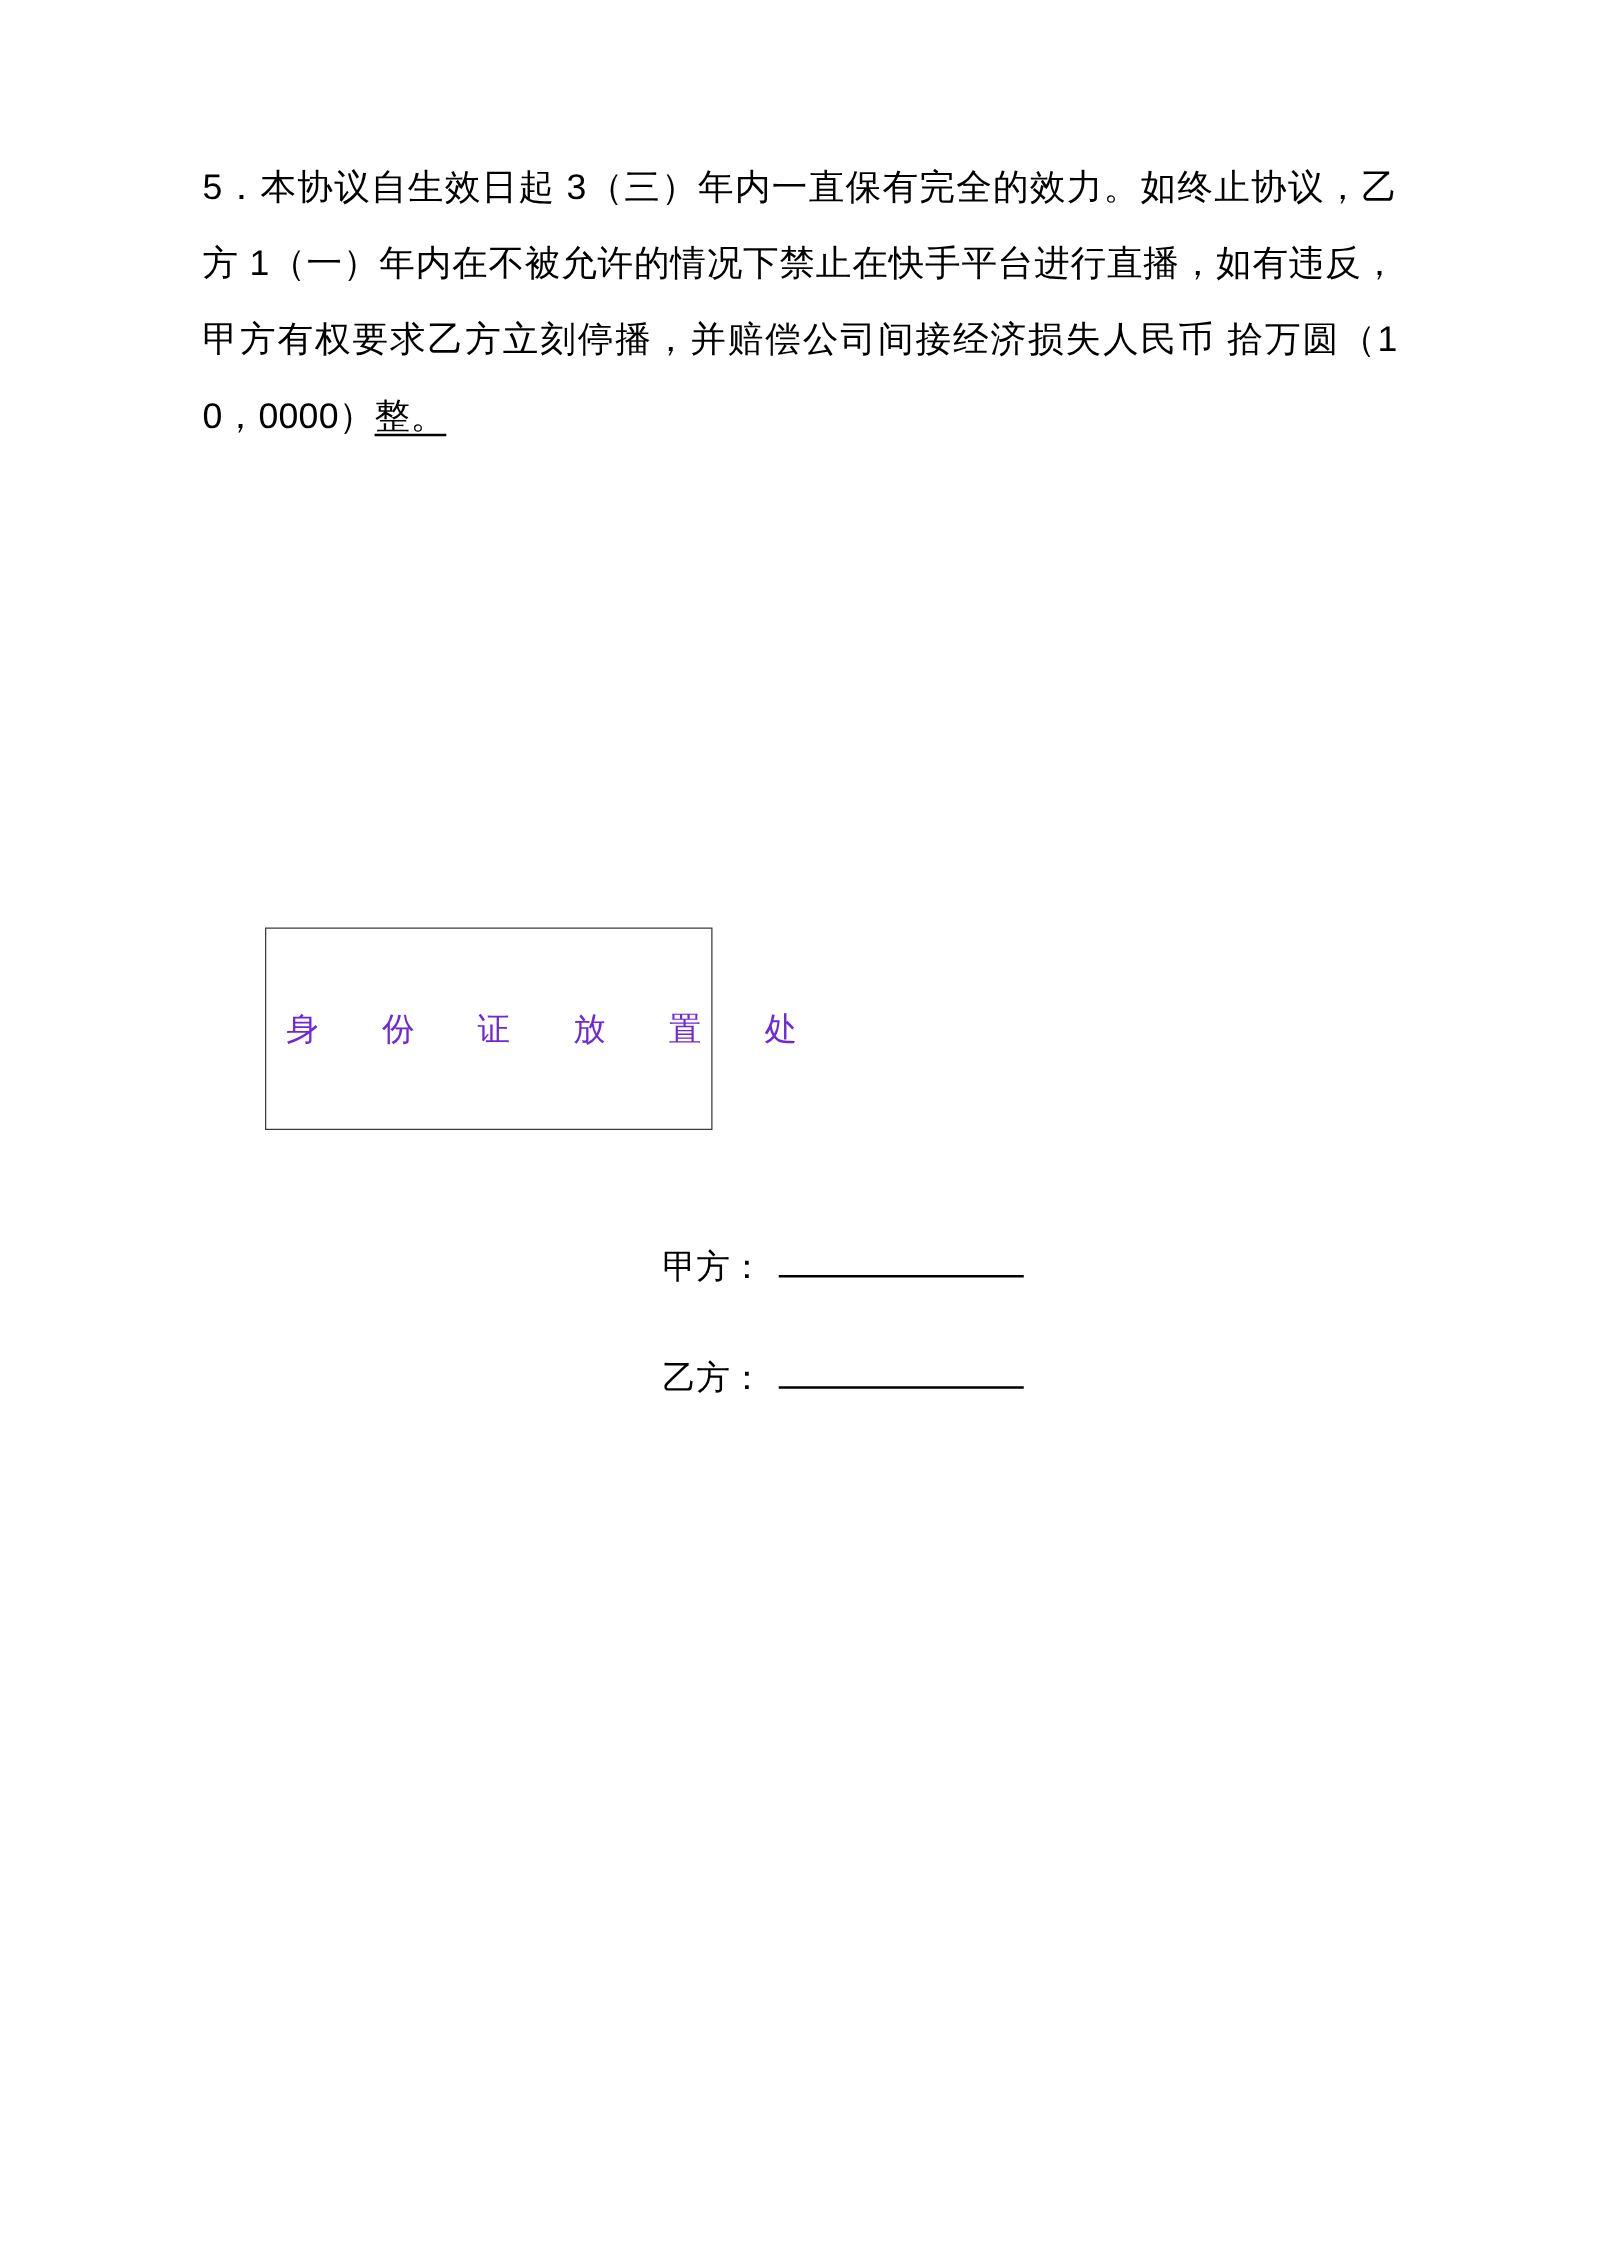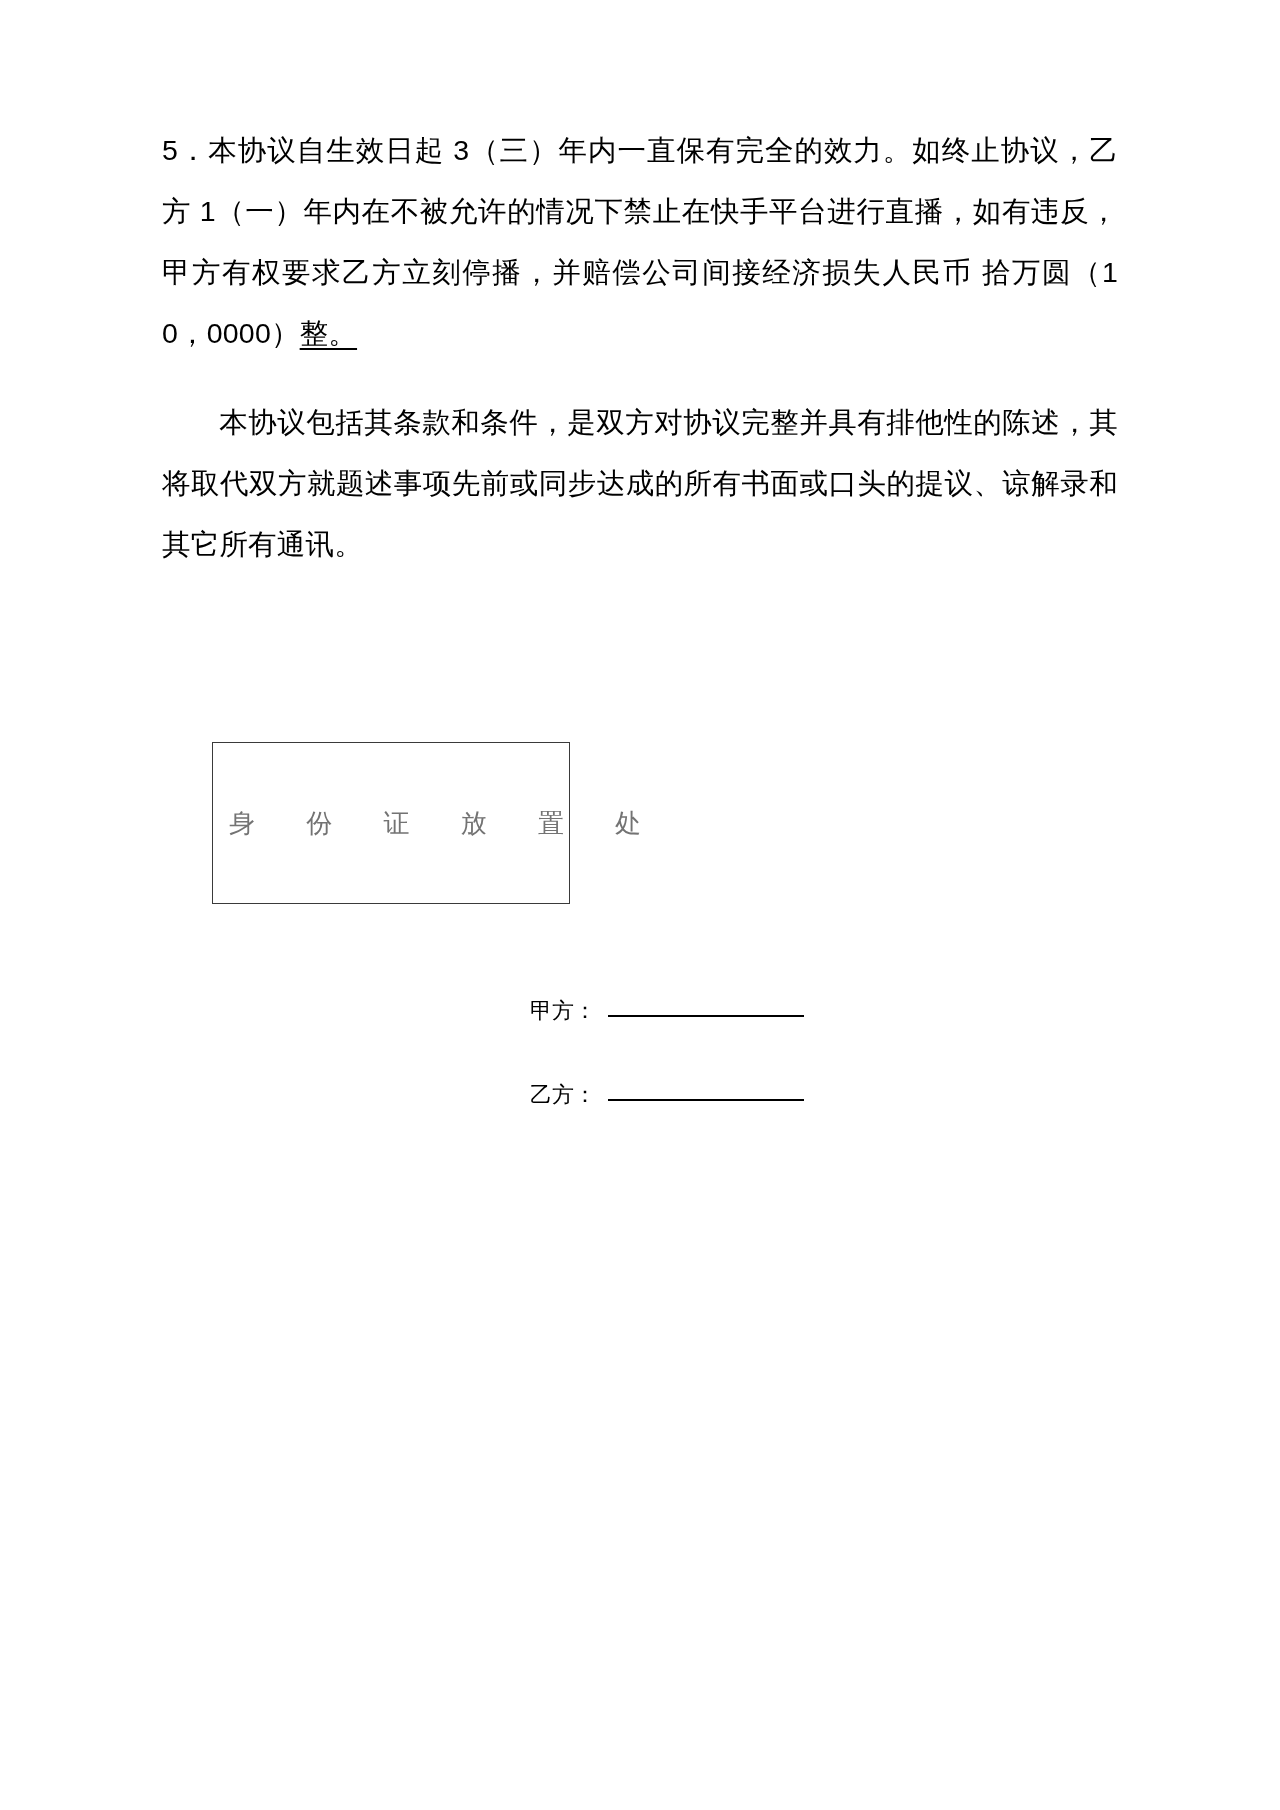--- a/index.html
+++ b/index.html
@@ -68,37 +68,37 @@
     width: 100%;
     height: 100%;
     border: 1.6px solid #3a3a3a;
     box-sizing: border-box;
     display: flex;
     align-items: center;
     justify-content: flex-start;
     background: #ffffff;
   }
   .idbox-label {
-    font-family: Liberation Sans, sans-serif;
+    font-family: Liberation Serif, serif;
     font-size: 26px;
     letter-spacing: 22px;
     padding-left: 16px;
-    color: #737373;
+    color: #6d28d9;
     white-space: nowrap;
   }
 
   
   .sigblock {
     position: absolute;
     left: 530px;
     top: 1000px;
     width: 600px;
   }
   .sig-row {
-    font-size: 22px;
+    font-size: 27px;
     line-height: 1;
     margin-bottom: 62px;
     white-space: nowrap;
     display: flex;
     align-items: flex-end;
   }
   .sig-row:last-child { margin-bottom: 0; }
   .sig-label {
     display: inline-block;
   }
@@ -126,21 +126,20 @@
 
 <div class="page">
 
   <div class="content">
 
     <p class="para"><span>5．本协议自生效日起 3（三）年内一直保有完全的效力。如终止协议，乙</span><span>方 1（一）年内在不被允许的情况下禁止在快手平台进行直播，如有违反，甲方</span><span>有权要求乙方立刻停播，并赔偿公司间接经济损失人民币 拾万圆（10，0000）</span><span class="underline-txt">整。</span></p>
 
     <div class="gap-md"></div>
 
 
-    <p class="para"><span class="indent"></span><span>本协议包括其条款和条件，是双方对协议完整并具有排他性的陈述，其将取</span><span>代双方就题述事项先前或同步达成的所有书面或口头的提议、谅解录和其它所有</span><span>通讯。</span></p>
 
     <div class="gap-lg"></div>
 
 
   </div>
 
   <div class="idbox-wrap">
     <div class="idbox">
       <span class="idbox-label">身 份 证 放 置 处</span>
     </div>

